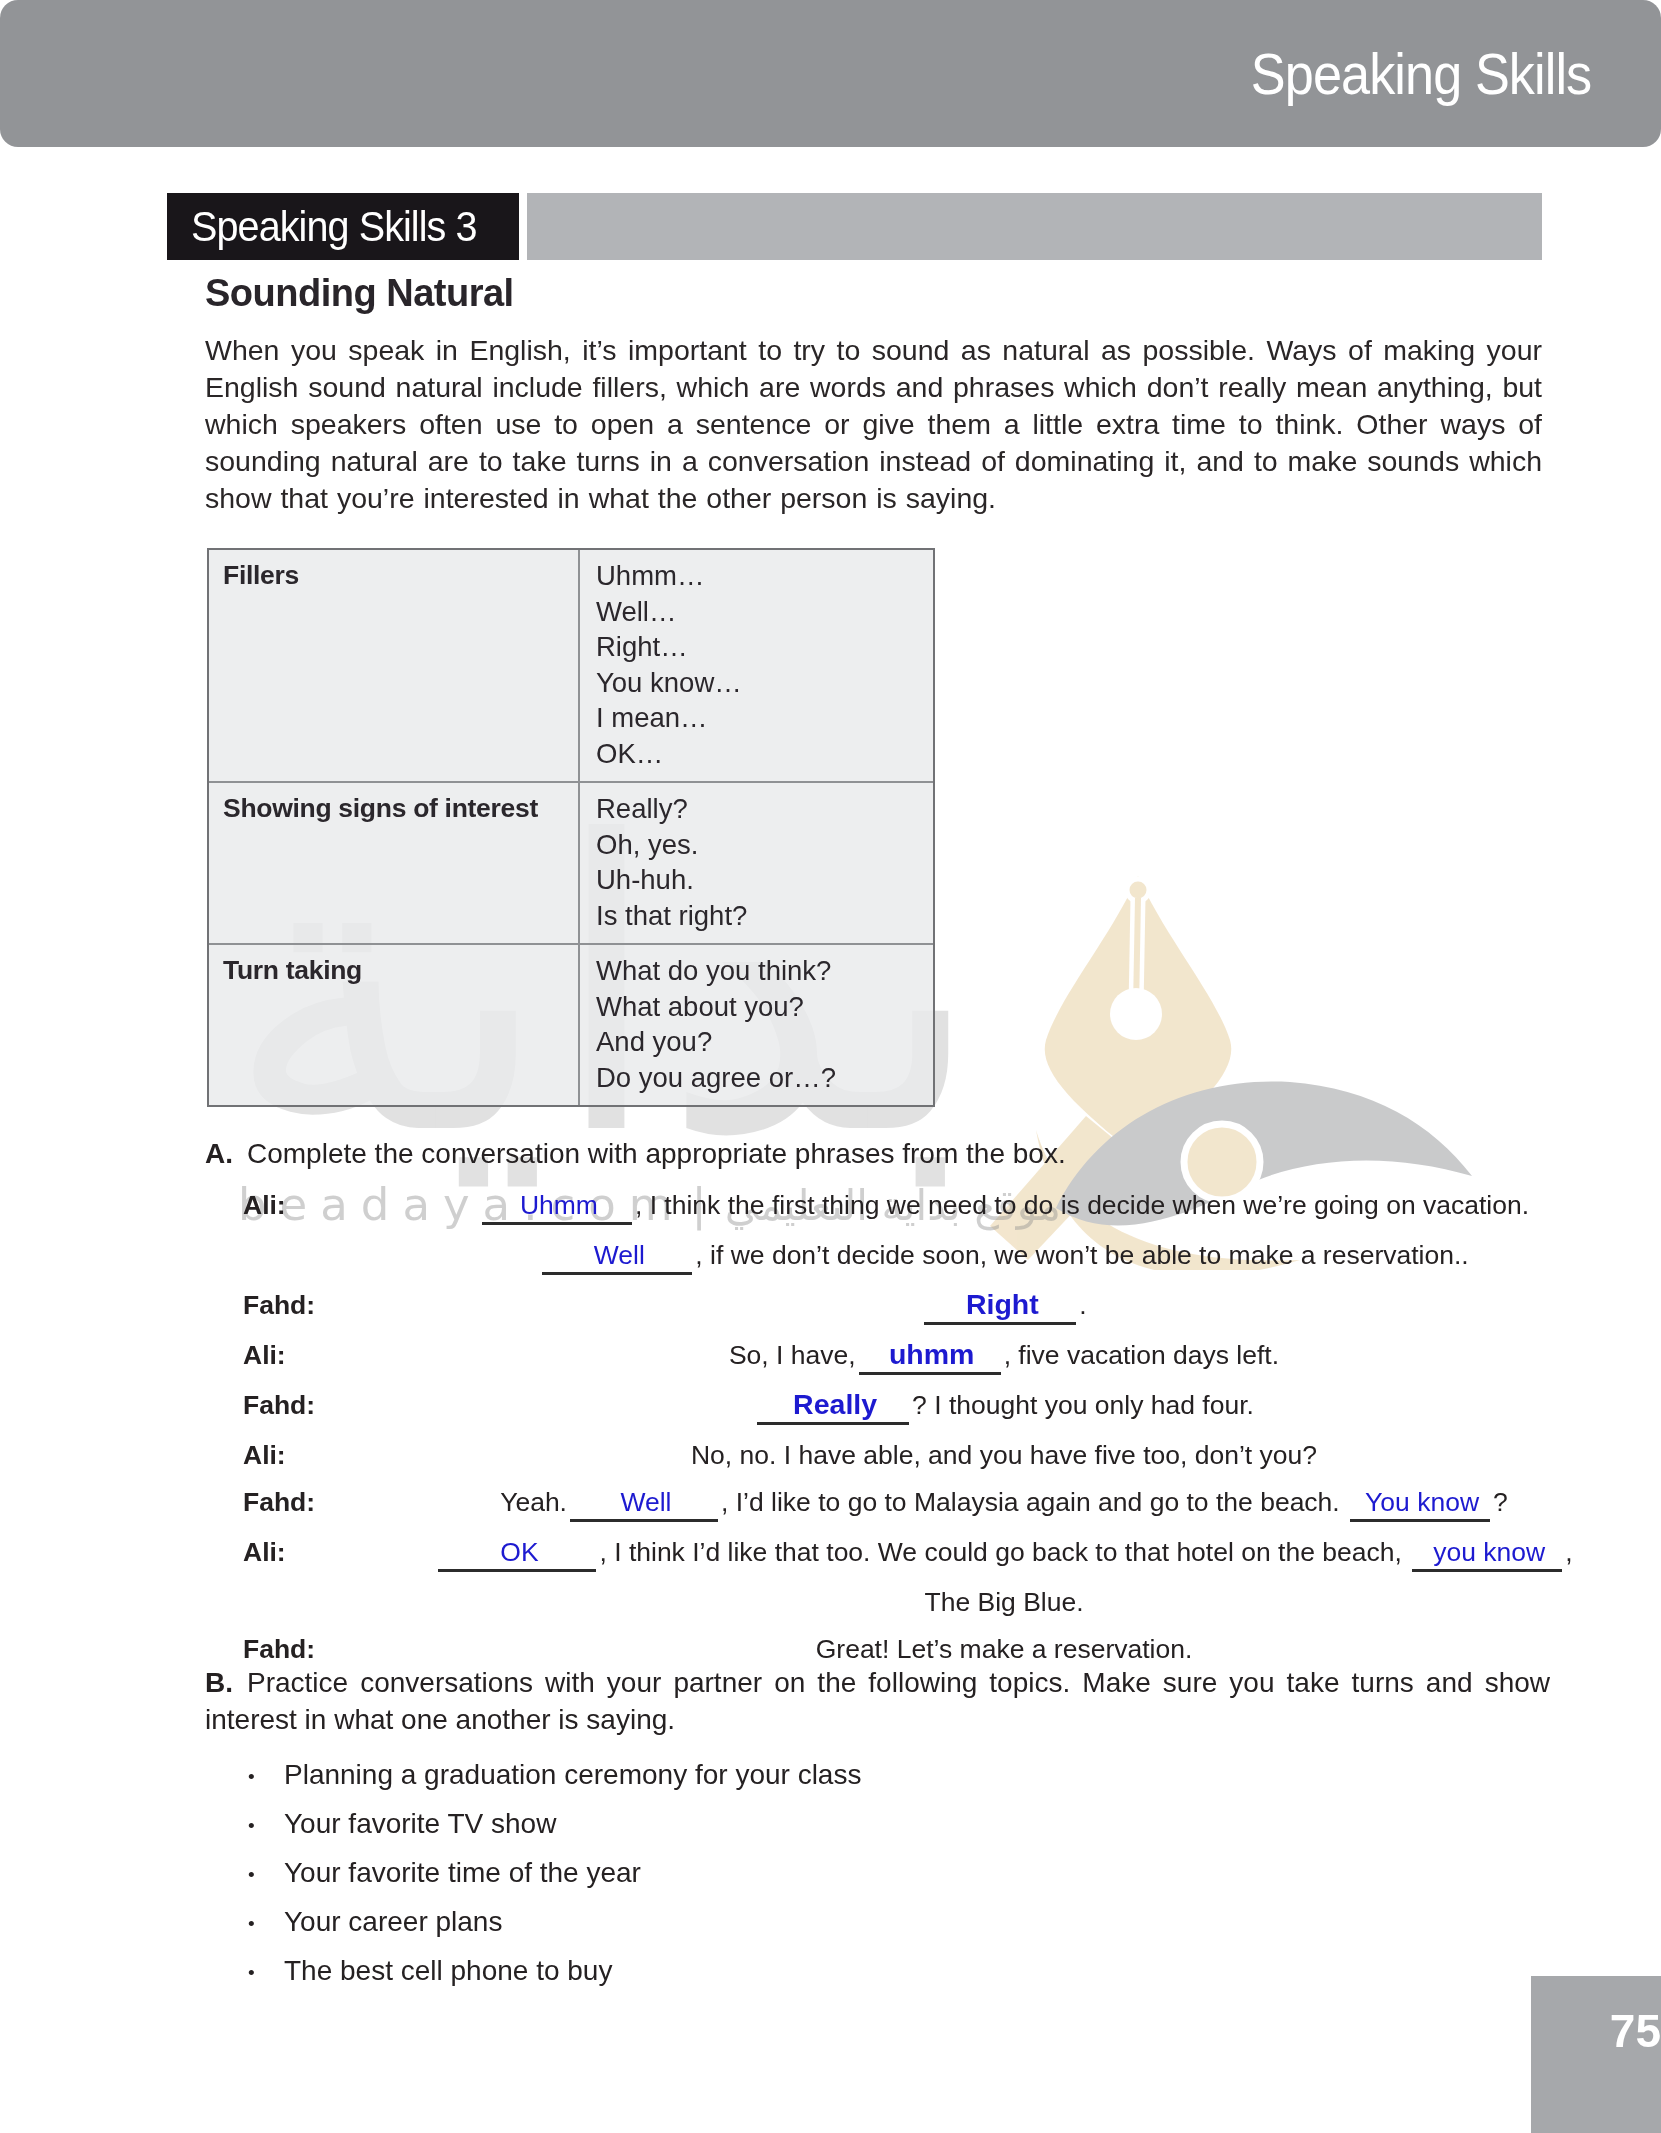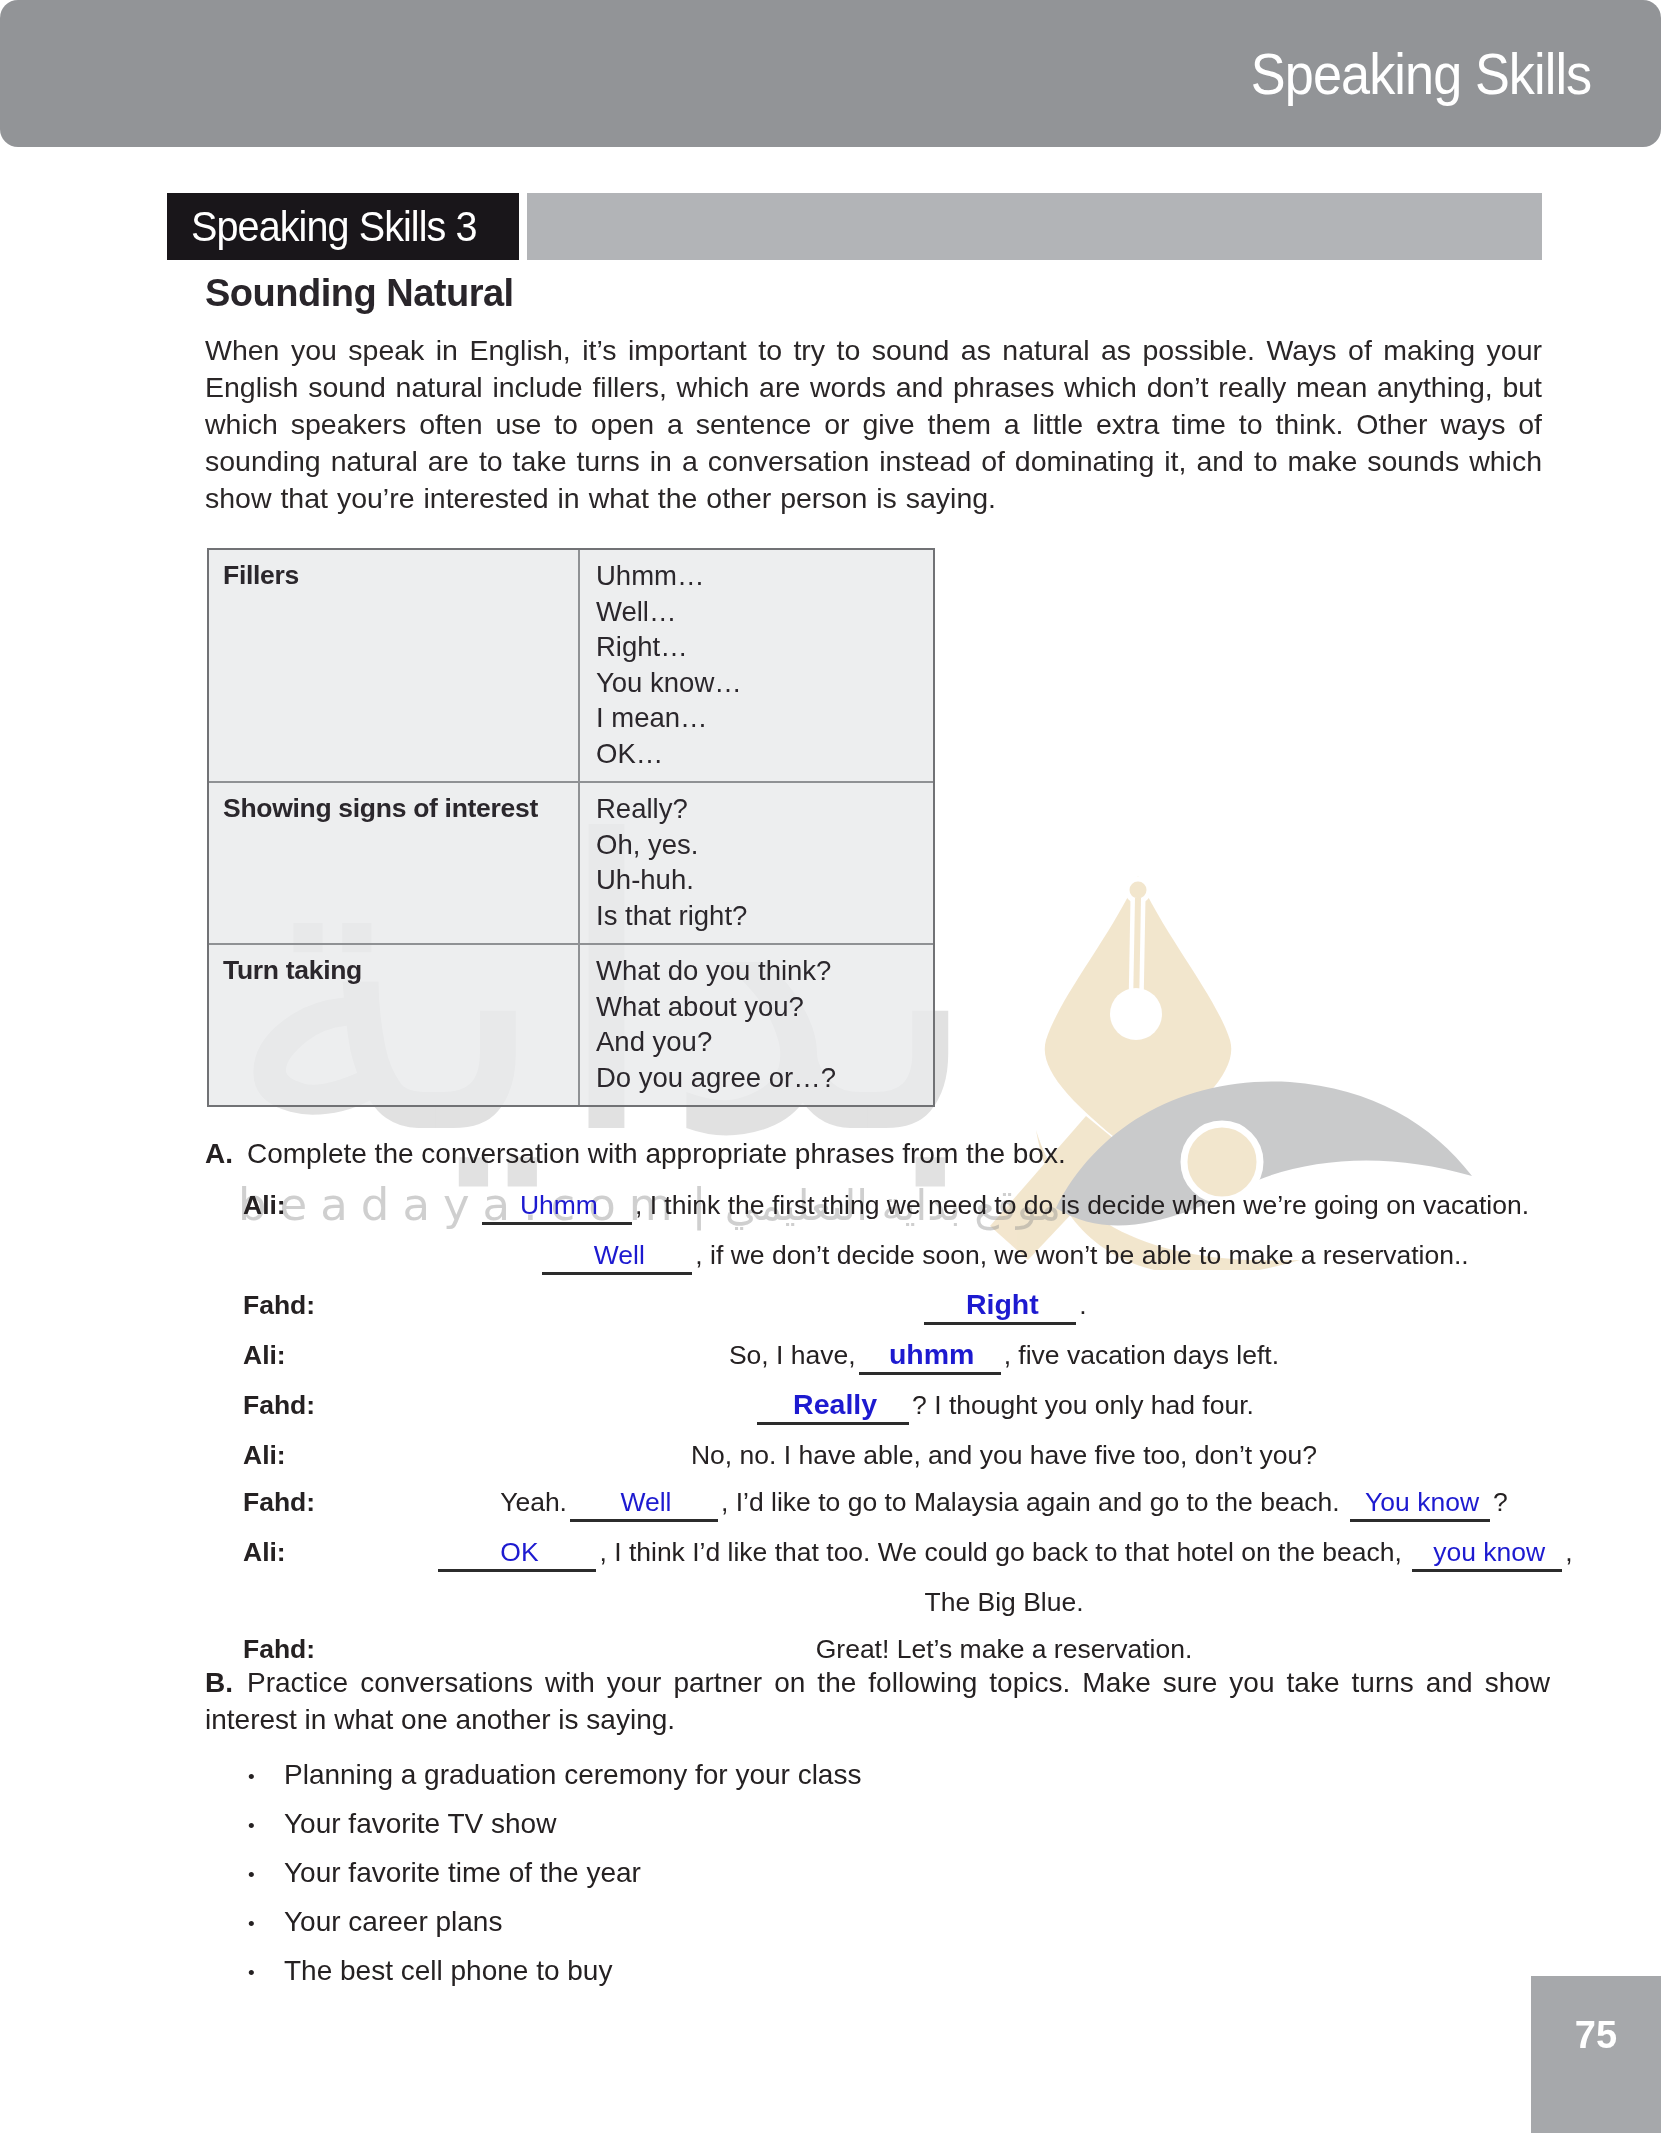--- a/index.html
+++ b/index.html
@@ -41,21 +41,21 @@
          padding:0 6px 2px 10px;margin:0 3px;color:#1d1ad0;line-height:30px;}
   .blank.b .ans{font-weight:bold;font-size:28.5px;}
   
   .exb{left:205px;top:1664px;width:1345px;font-size:28px;line-height:37px;text-align:justify;color:#252122;}
   .exb .exlabel{float:left;margin-right:14px;}
   .topics{left:248px;top:1758px;width:1200px;font-size:28px;color:#252122;}
   .topic{display:flex;margin-bottom:14px;line-height:33px;}
   .dot{width:36px;flex:none;font-size:19px;padding-top:2px;}
   
   .pagebox{left:1531px;top:1976px;width:130px;height:157px;background:#a6a8ab;box-sizing:border-box;
-           display:flex;justify-content:center;padding-top:38px;color:#ffffff;font-weight:bold;font-size:38px;}
+           display:flex;justify-content:flex-end;padding-top:28px;color:#ffffff;font-weight:bold;font-size:46px;}
   
   .wm{position:absolute;z-index:0;pointer-events:none;}
   .wm-word{left:225px;top:790px;font-size:400px;line-height:1;color:#a8a8a8;opacity:.34;
            direction:rtl;font-family:"DejaVu Sans",sans-serif;white-space:nowrap;}
   .wm-site{left:238px;top:1178px;color:#8f8f8f;opacity:.42;white-space:nowrap;font-family:"DejaVu Sans",sans-serif;}
   .wm-site .lat{font-size:45px;letter-spacing:13px;}
   .wm-site .div{font-size:45px;margin:0 18px 0 6px;}
   .wm-site .ar{font-size:42px;}
   .wm-pen{left:970px;top:830px;width:540px;height:440px;}
 </style>

